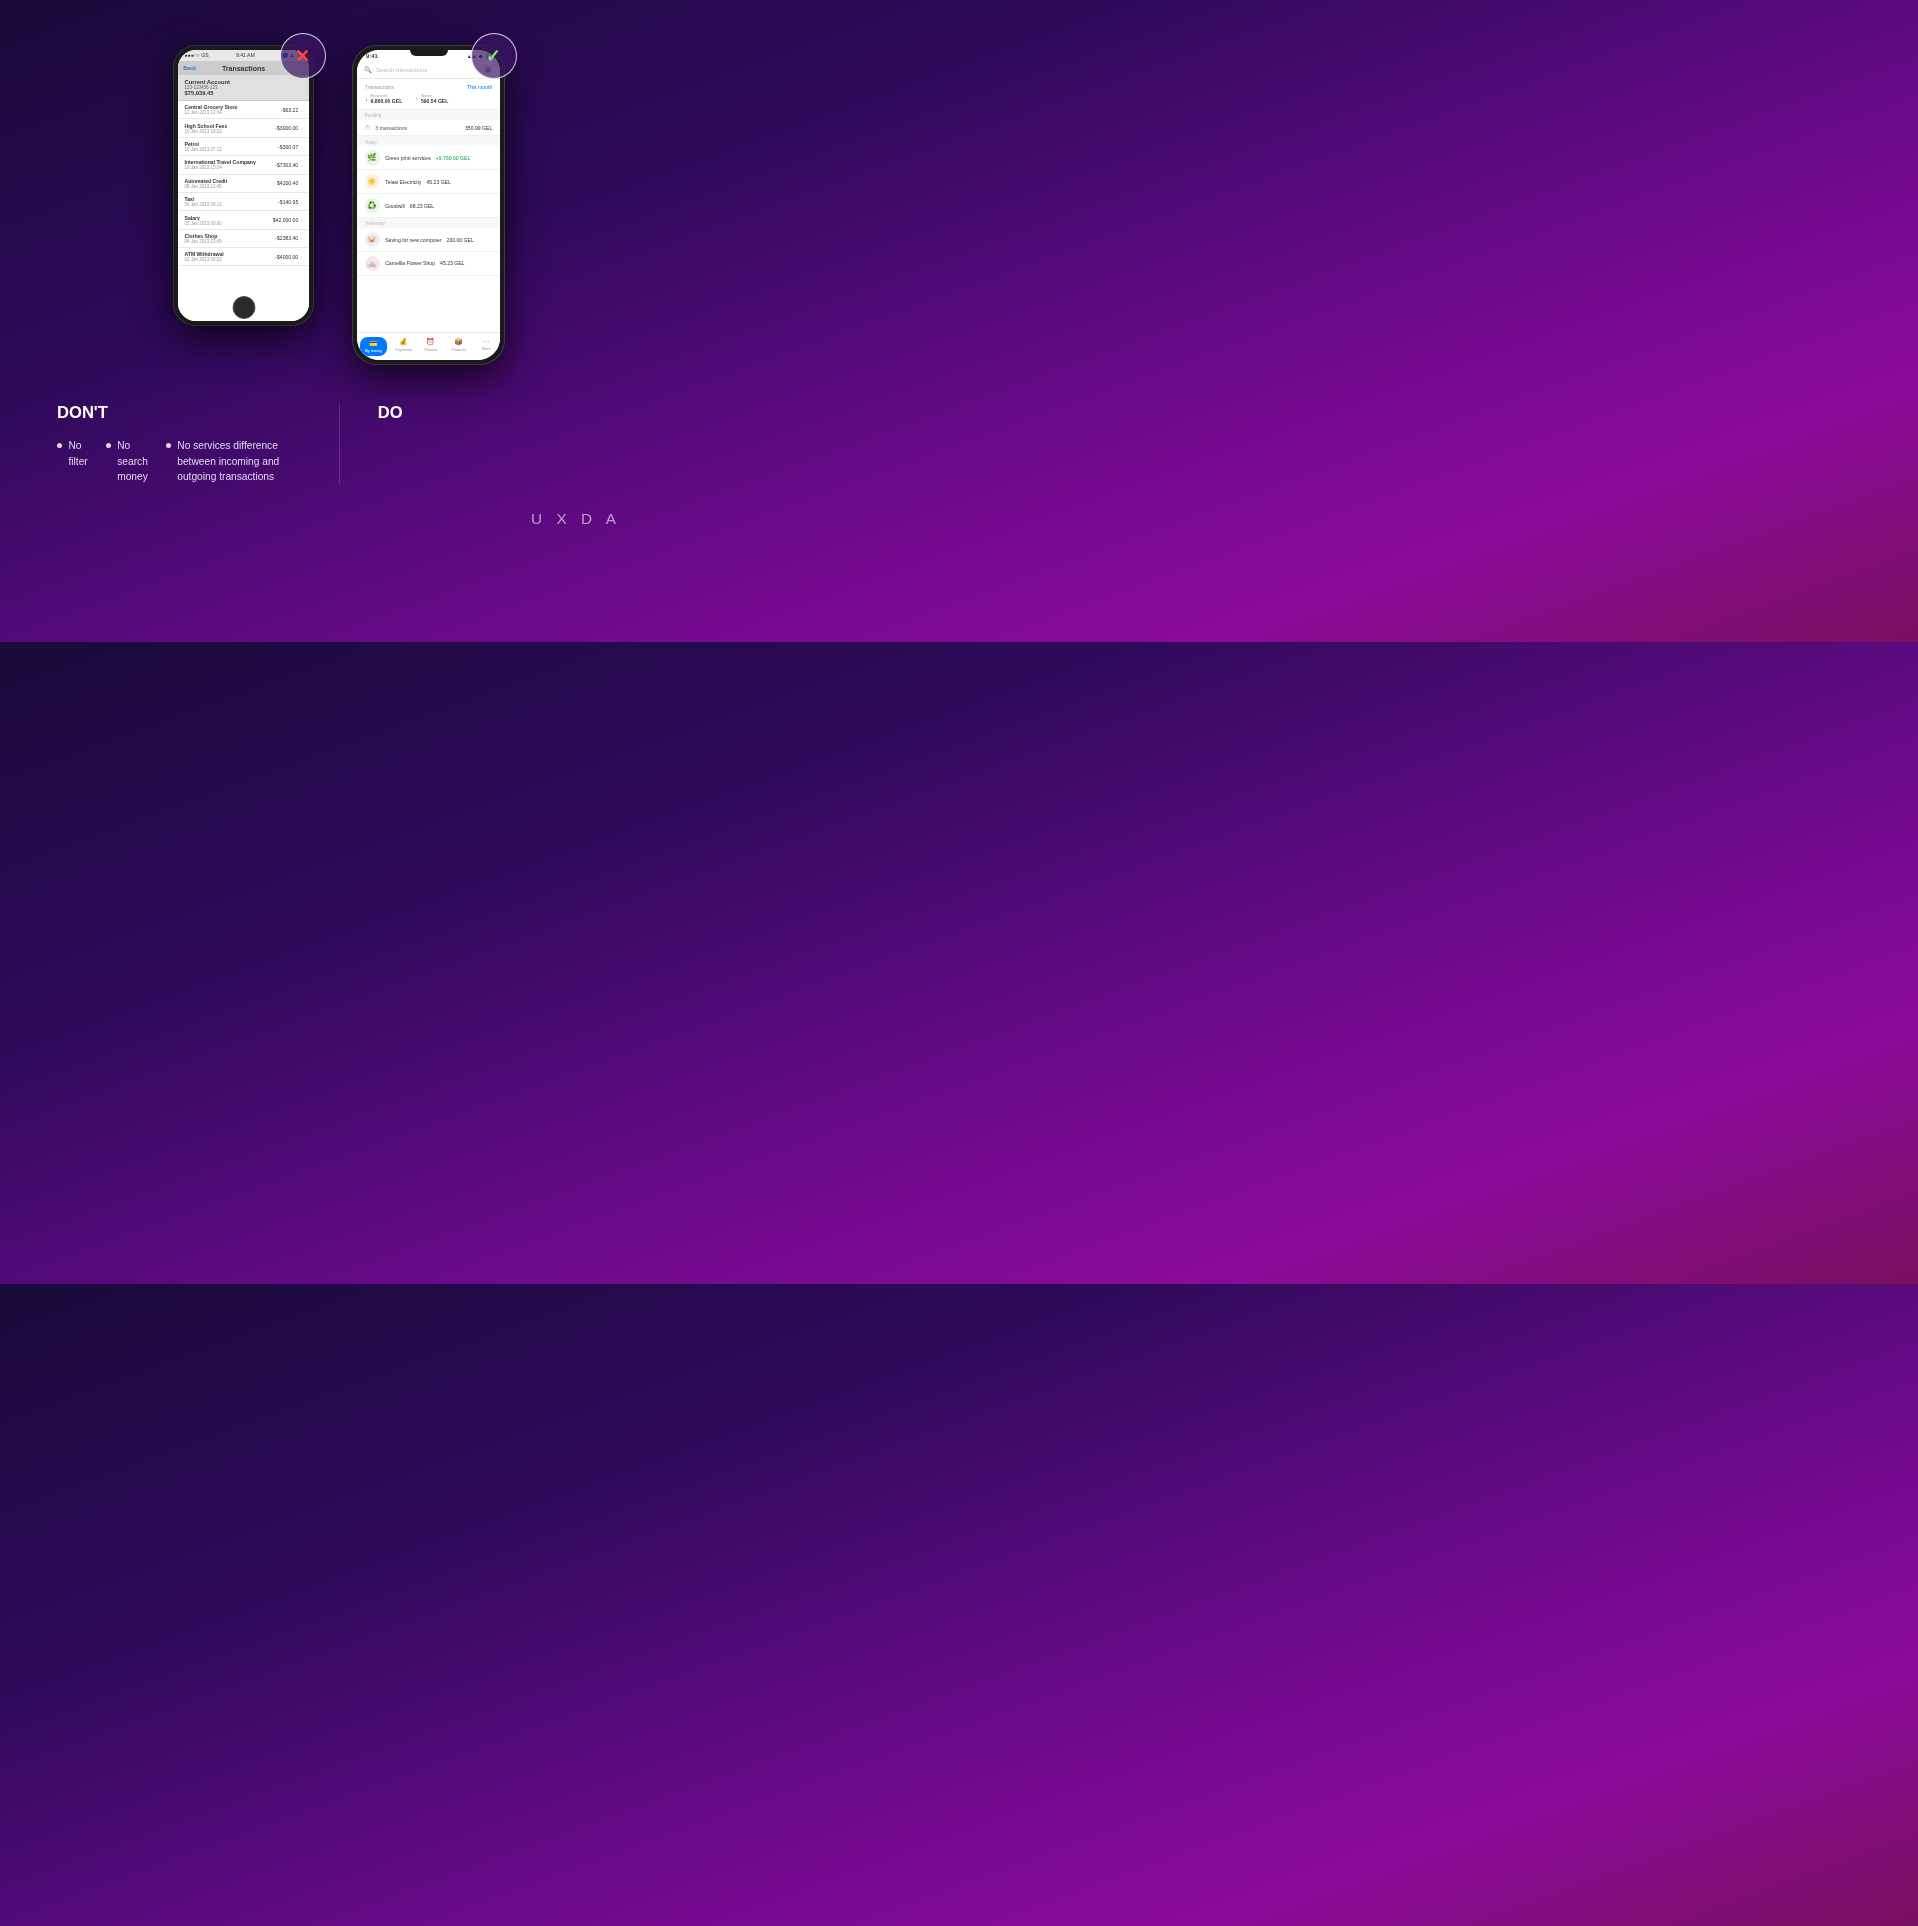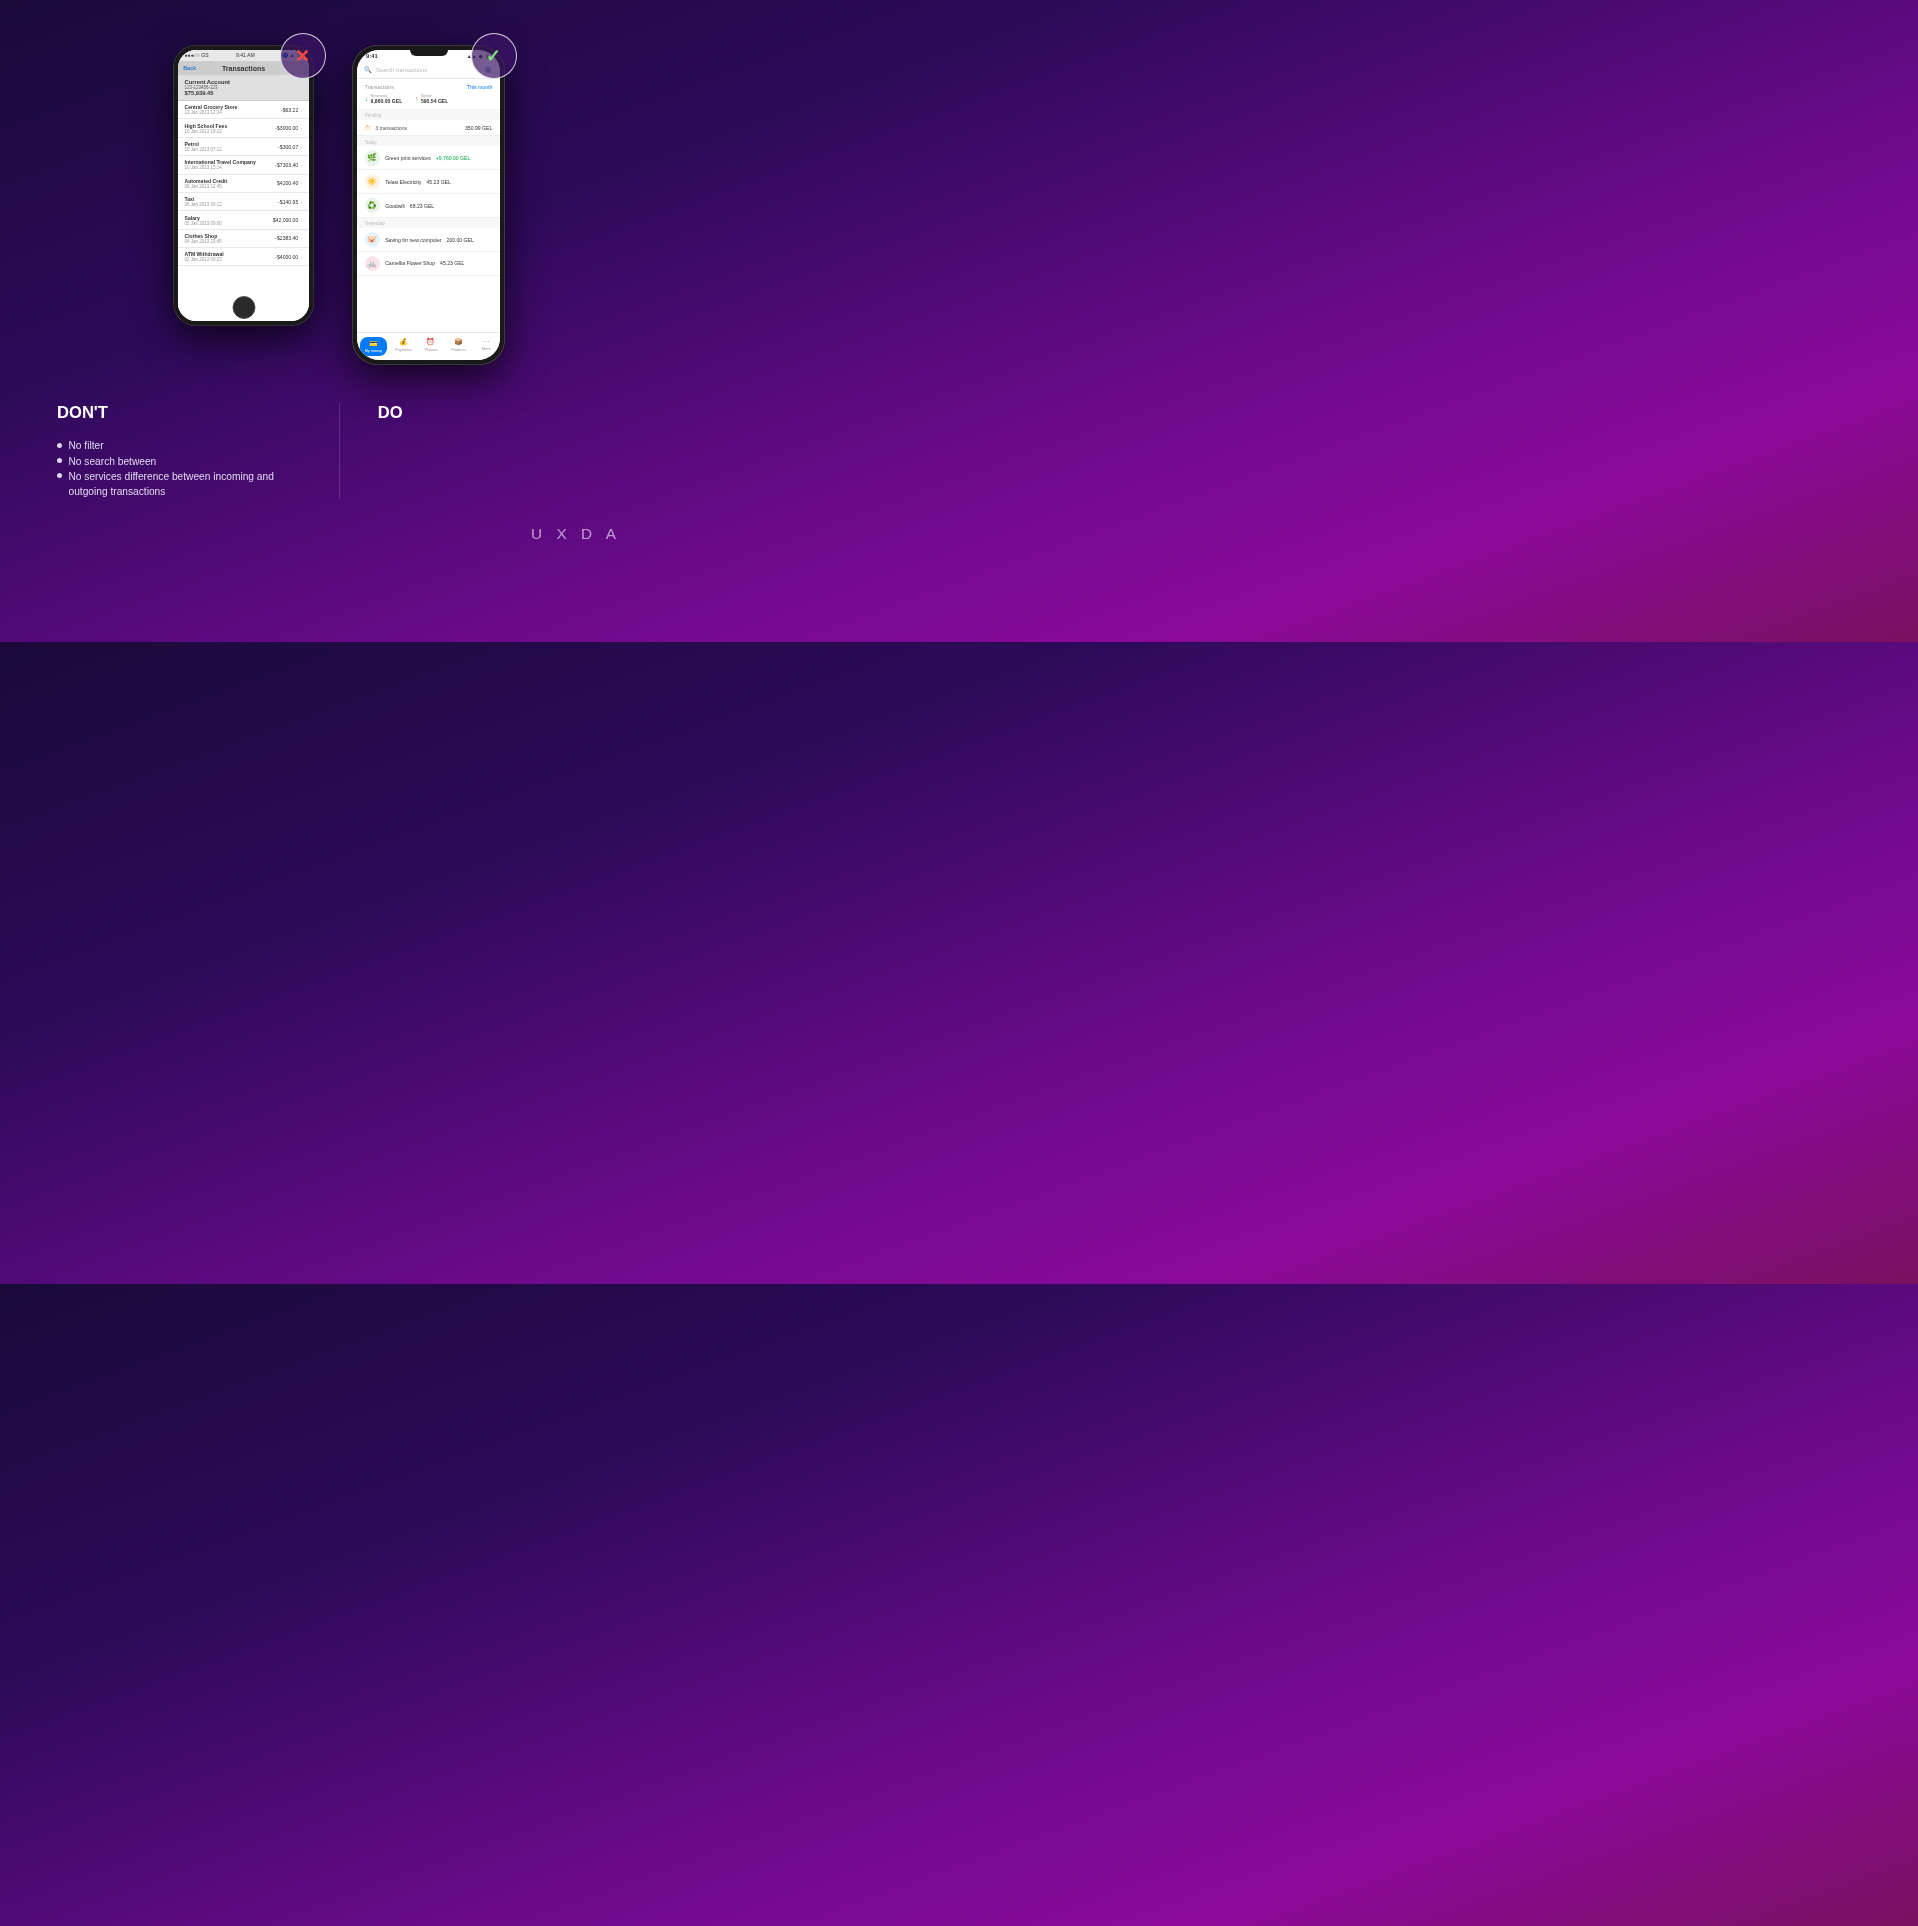--- a/index.html
+++ b/index.html
@@ -337,22 +337,22 @@
     .section-heading {
       font-size: 16.6px;
       font-weight: 900;
       color: white;
       margin-bottom: 15.3px;
     }
 
     .bullet-list {
       list-style: none;
       display: flex;
-      flex-direction: column;
-      gap: 0;
+      flex-direction: row;
+      gap: 18px;
     }
 
     .bullet-list li {
       display: flex;
       align-items: flex-start;
       gap: 6.4px;
       font-size: 10.2px;
       color: #e0d8f0;
       line-height: 1.5;
     }
@@ -660,21 +660,21 @@
 
     <div class="dont-section">
       <div class="section-heading">DON'T</div>
       <ul class="bullet-list">
         <li>
           <div class="bullet-dot"></div>
           <span>No filter</span>
         </li>
         <li>
           <div class="bullet-dot"></div>
-          <span>No search between</span>
+          <span>No search money</span>
         </li>
         <li>
           <div class="bullet-dot"></div>
           <span>No services difference between incoming and outgoing transactions</span>
         </li>
       </ul>
     </div>
 
     <div class="bottom-divider"></div>
 

